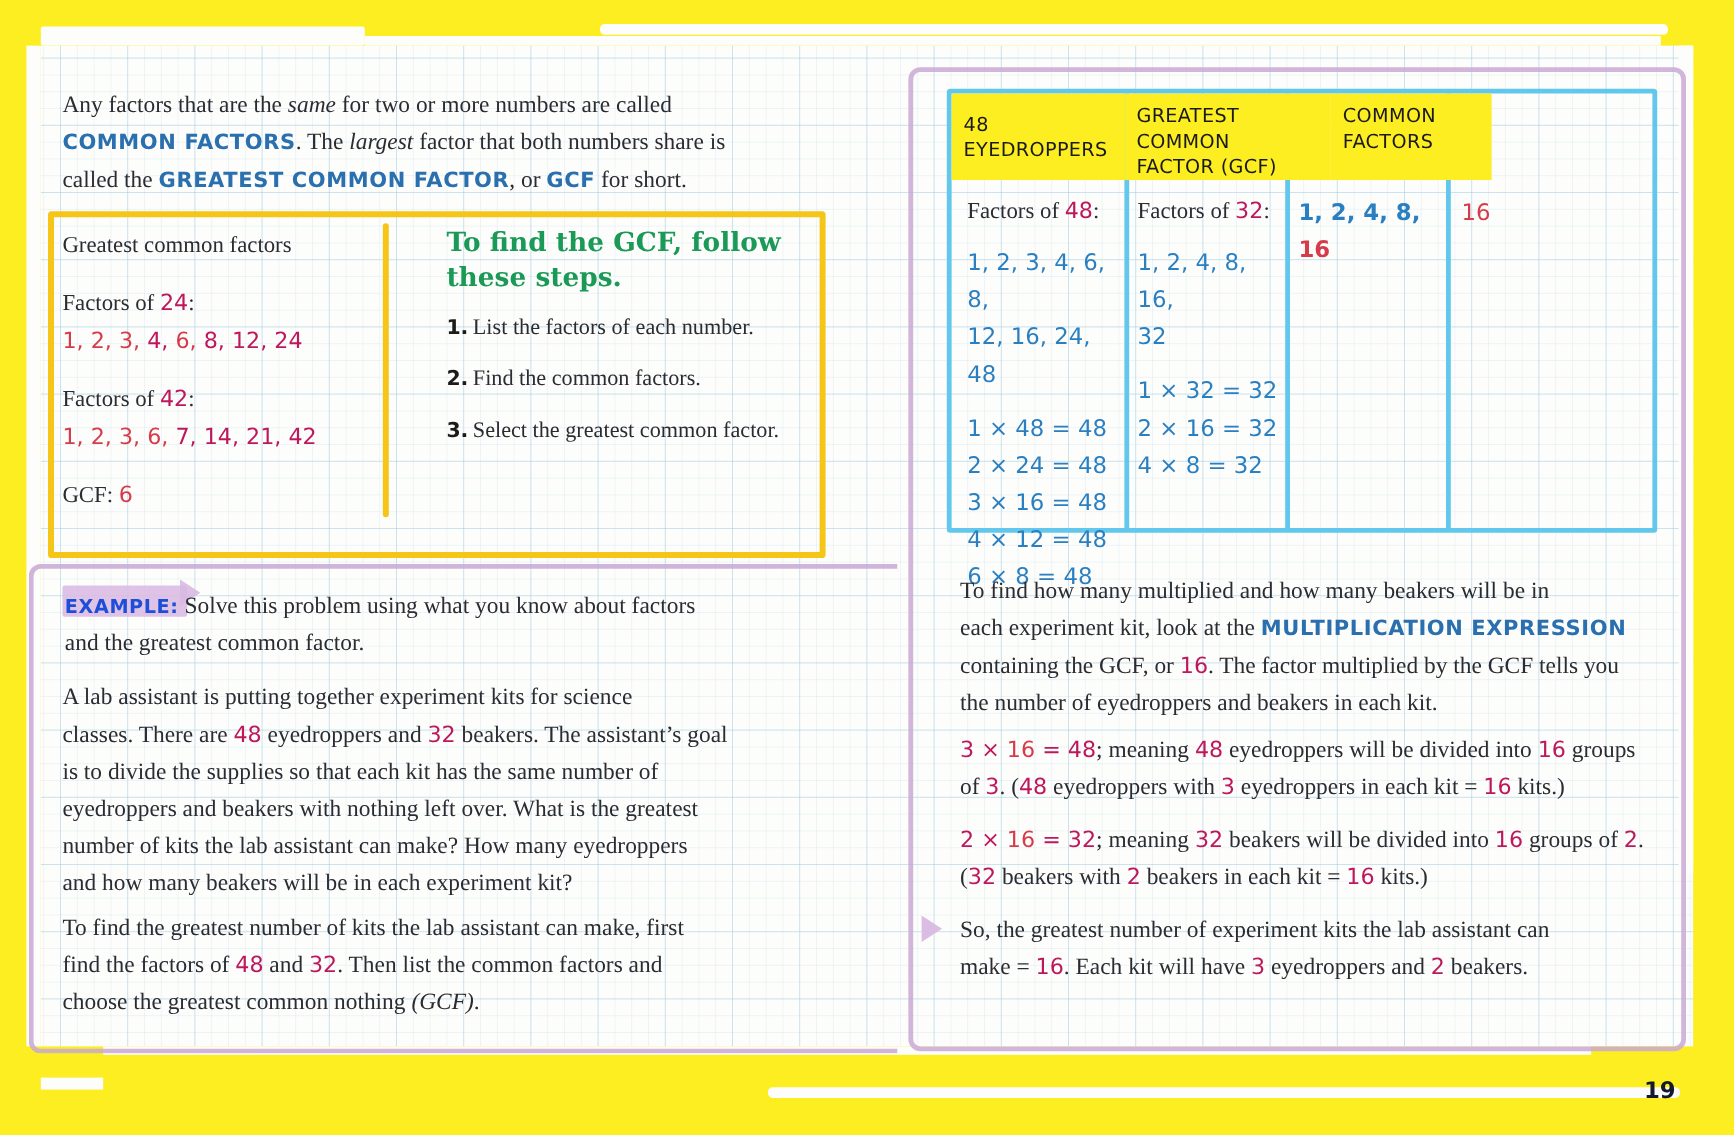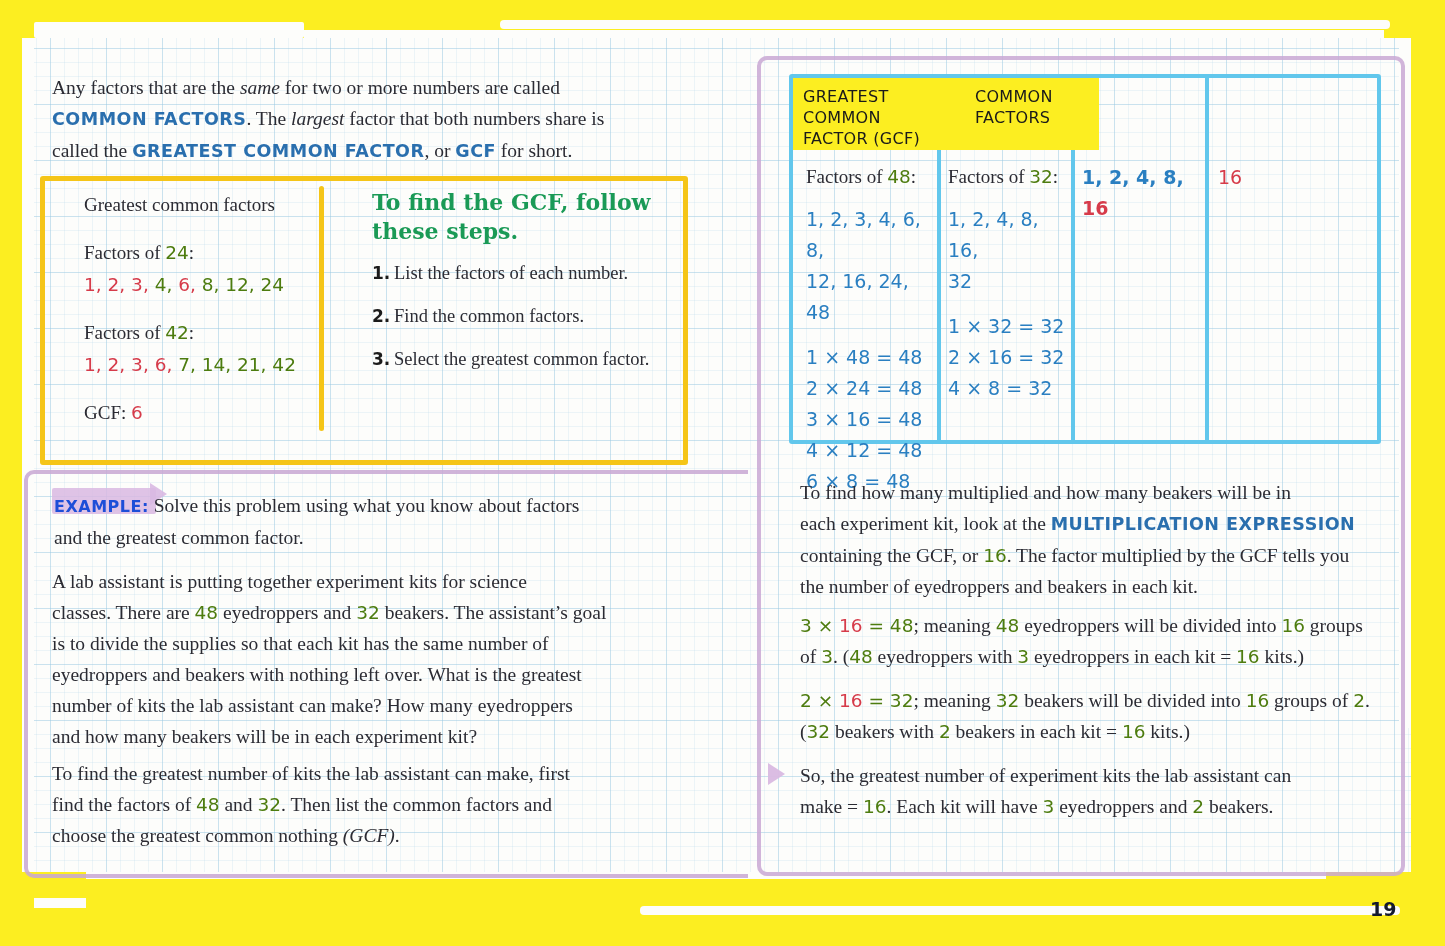--- a/index.html
+++ b/index.html
@@ -66,34 +66,34 @@
     border-left:17px solid #d9b9e2;opacity:.95;
   }
 
   
   .body-text{
     position:absolute;font-size:19.5px;line-height:31px;color:#2b2b33;
     font-family:"Liberation Serif",serif;
   }
   .kw{color:#2a6fae;font-weight:bold;letter-spacing:.5px;
       font-family:"DejaVu Sans",sans-serif;font-size:17.5px;}
-  .num{color:#4d7c0f;font-family:"DejaVu Sans",sans-serif;font-size:18.5px;}
+  .num{color:#be185d;font-family:"DejaVu Sans",sans-serif;font-size:18.5px;}
   .numr{color:#d63b4a;font-family:"DejaVu Sans",sans-serif;font-size:18.5px;}
   i{font-style:italic;}
 
   
   #gcf-box{
     position:absolute;left:40px;top:176px;width:638px;height:279px;
     border:5px solid #f5c518;border-radius:3px;background:transparent;
   }
   #gcf-divider{position:absolute;left:319px;top:186px;width:5px;height:245px;
                background:#f5c518;border-radius:3px;}
   .gcf-left{position:absolute;left:52px;top:190px;width:258px;}
   .gcf-right{position:absolute;left:352px;top:188px;width:310px;margin-left:20px;}
-  .gline{font-size:19px;line-height:30px;color:#2b2b33;margin-bottom:2px;padding-left:32px;}
+  .gline{font-size:19px;line-height:30px;color:#2b2b33;margin-bottom:2px;}
   .gap{height:16px;}
   .steps-title{
     color:#1a9a56;font-weight:bold;font-size:22px;line-height:29px;
     font-family:"DejaVu Serif",serif;margin-bottom:14px;
   }
   .step{display:flex;font-size:18.5px;line-height:27px;color:#2b2b33;margin-bottom:16px;}
   .step-n{color:#1b1b1b;font-weight:bold;font-family:"DejaVu Sans",sans-serif;
           font-size:17px;width:22px;flex:none;}
 
   
@@ -207,20 +207,23 @@
   <span>find the factors of </span><span class="num">48</span><span> and </span><span class="num">32</span><span>. Then list the common factors and</span><br>
   <span>choose the greatest common nothing </span><i>(GCF)</i><span>.</span>
 </div>
 
 <div id="tbl"></div>
 <div class="vrule" style="left:937px;top:78px;height:362px;"></div>
 <div class="vrule" style="left:1071px;top:78px;height:362px;"></div>
 <div class="vrule" style="left:1205px;top:78px;height:362px;"></div>
 
 <div class="hdr-row">
+  <div class="hdr" style="width:144px;">
+    <span>48 EYEDROPPERS</span>
+  </div>
   <div class="hdr" style="width:172px;align-items:flex-start;padding-top:8px;">
     <div>
       <span>GREATEST COMMON</span>
       <span>FACTOR (GCF)</span>
     </div>
   </div>
   <div class="hdr" style="width:134px;align-items:flex-start;padding-top:8px;">
     <div>
       <span>COMMON</span>
       <span>FACTORS</span>

